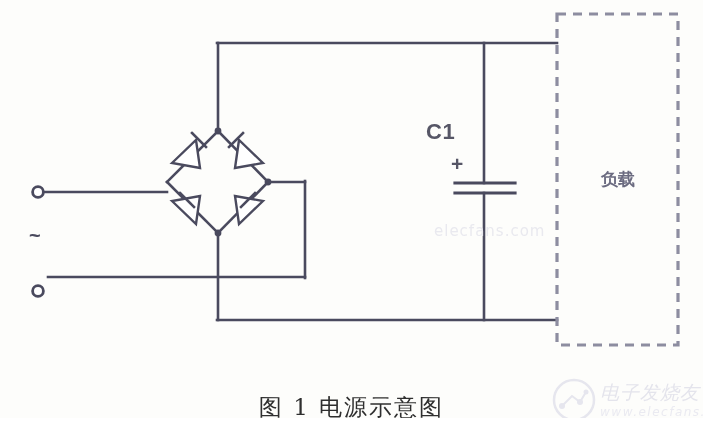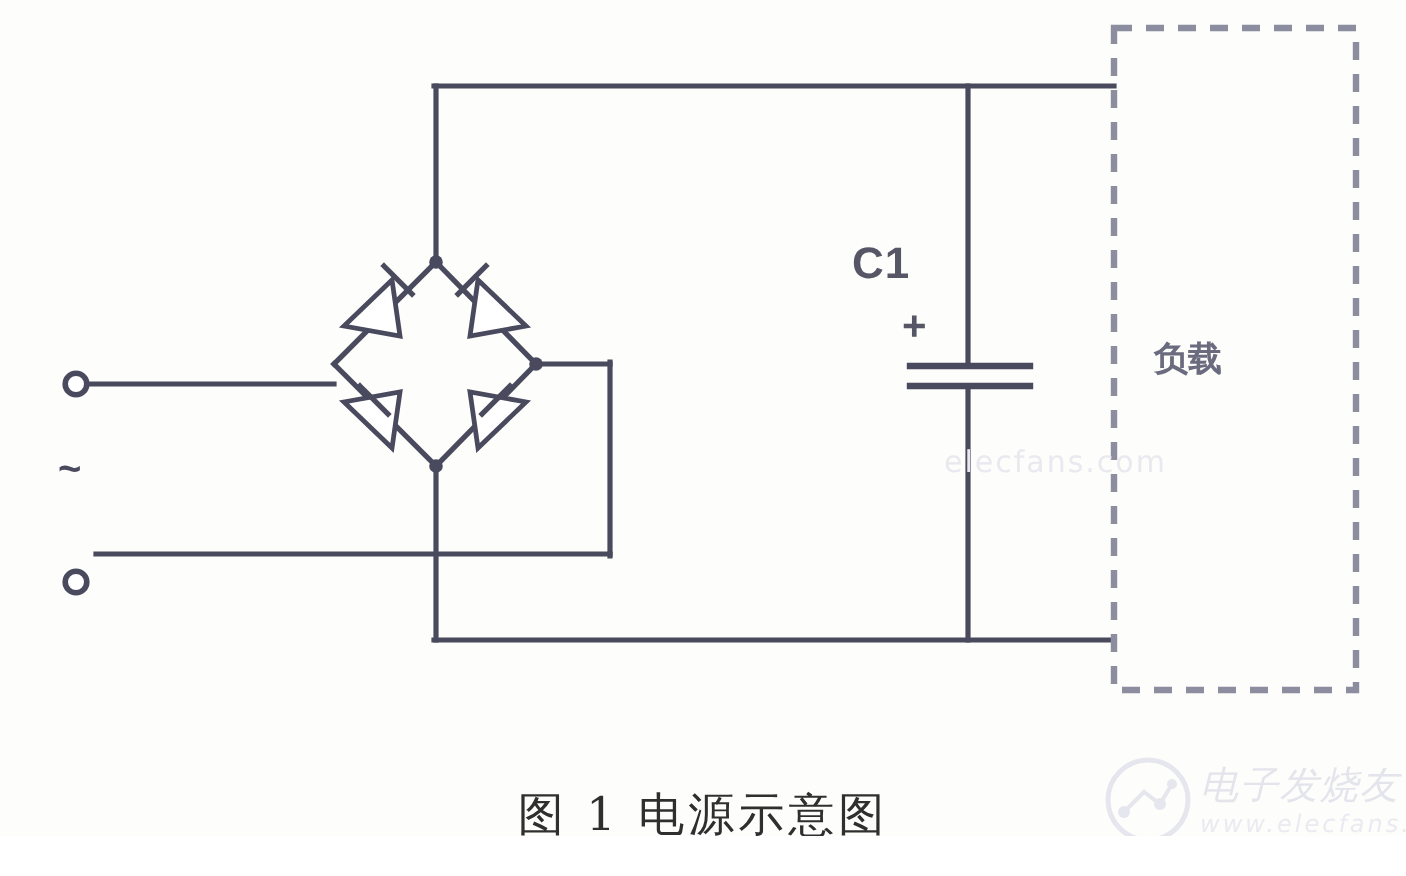--- a/index.html
+++ b/index.html
@@ -49,21 +49,21 @@
   }
   #ac-symbol {
     left: 29px;
     top: 224px;
     font-size: 20px;
     font-weight: bold;
     color: #4a4a5e;
     font-family: "Liberation Sans", sans-serif;
   }
   #load-label {
-    left: 533px;
+    left: 557px;
     top: 168px;
     width: 122px;
     text-align: center;
     font-size: 17px;
     font-weight: bold;
     color: #6b6b80;
     font-family: Liberation Sans, sans-serif;
   }
   #figure-caption {
     position: absolute;
@@ -72,21 +72,21 @@
     width: 703px;
     text-align: center;
     font-size: 23px;
     color: #2f2f2f;
     font-family: "DejaVu Serif", serif;
     letter-spacing: 2px;
   }
   
   #watermark-center {
     position: absolute;
-    left: 472px;
+    left: 434px;
     top: 222px;
     font-size: 15px;
     color: #e9e9ef;
     font-family: "DejaVu Sans", sans-serif;
     letter-spacing: 1px;
     pointer-events: none;
   }
   #watermark-brand {
     position: absolute;
     left: 552px;

